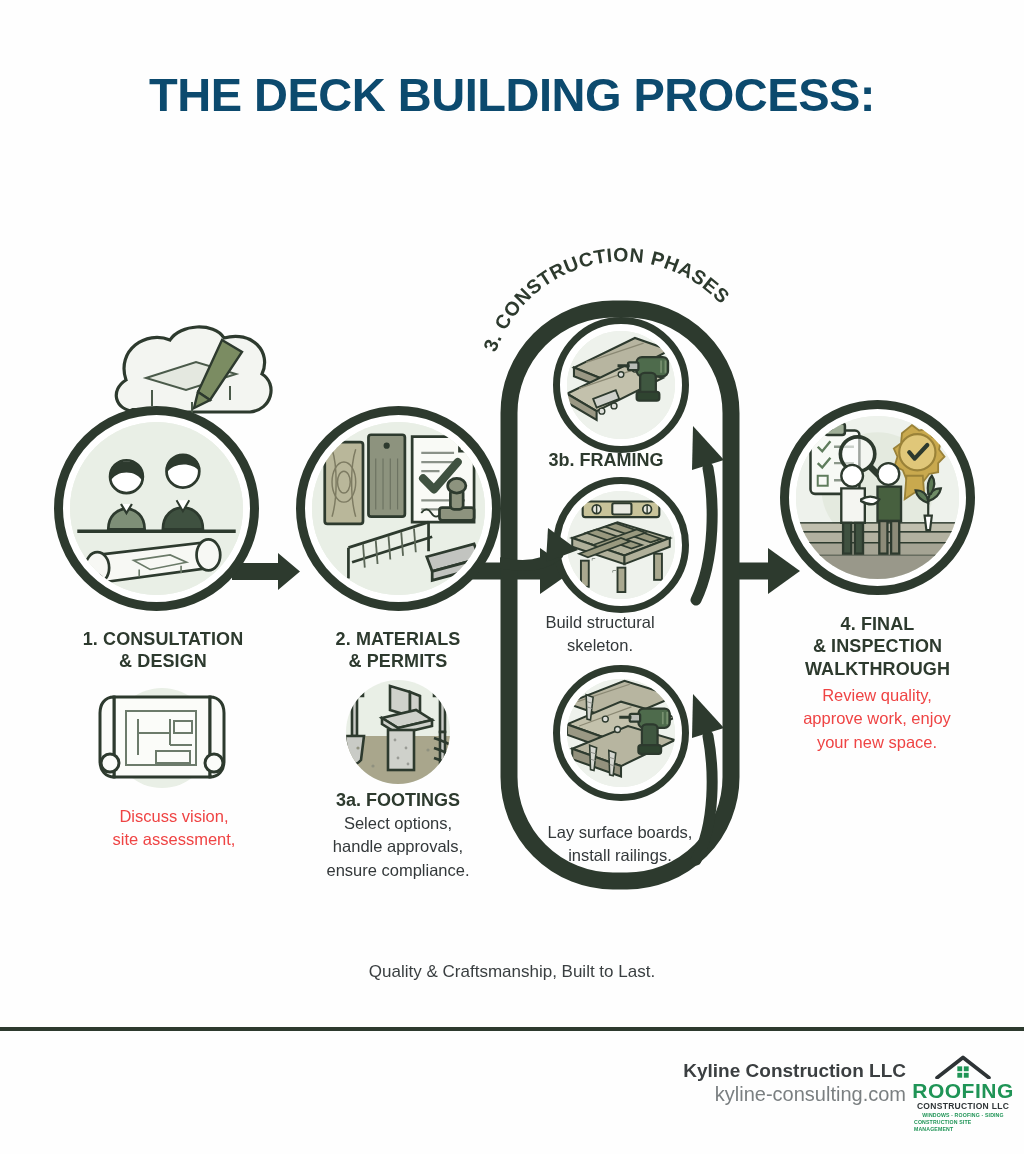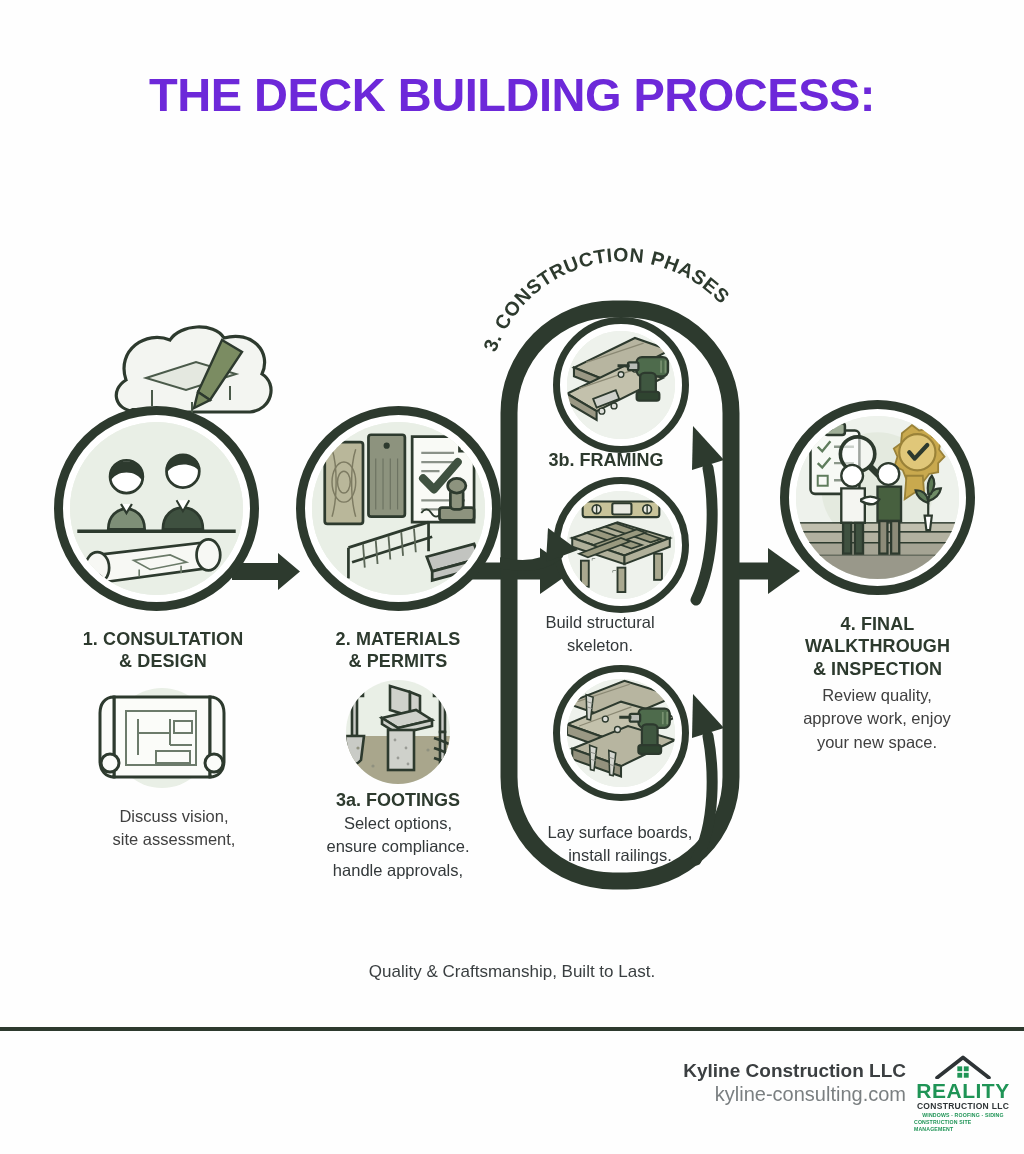--- a/index.html
+++ b/index.html
@@ -8,38 +8,38 @@
     background: #fefefe;
     font-family: "Liberation Sans", sans-serif;
     overflow: hidden;
   }
   #stage { position: relative; width: 1024px; height: 1154px; background: #fefefe; }
 
   
   .title-wrap { position: absolute; left: 0; top: 68px; width: 1024px; text-align: center; }
   .title-line1 {
     font-size: 47px; font-weight: 700; letter-spacing: -0.5px;
-    color: #6d28d9; line-height: 1.16;
+    color: #0c4a6e; line-height: 1.16;
   }
   .title-line2 {
     font-size: 43px; font-weight: 400; letter-spacing: 0.2px;
     color: #2d3a2e; line-height: 1.25; margin-top: 4px;
   }
 
   
   .medallion { position: absolute; border-radius: 50%; background: #ffffff;
                border: 9px solid #2d3a2e; overflow: hidden; }
   .medallion .inner { position: absolute; inset: 7px; border-radius: 50%;
                       background: #e9efe6; overflow: hidden; }
   .med-sm { border-width: 7px; }
 
   
   .step-head { position: absolute; text-align: center; font-weight: 700;
                color: #2d3a2e; font-size: 18px; line-height: 1.24; letter-spacing: .1px; }
-  .step-body { position: absolute; text-align: center; color: #404040;
+  .step-body { position: absolute; text-align: center; color: #ef4444;
                font-size: 16.5px; line-height: 1.42; }
   .sub-head { position: absolute; text-align: center; font-weight: 700;
               color: #2d3a2e; font-size: 18px; line-height: 1.25; }
   .sub-body { position: absolute; text-align: center; color: #33383a;
               font-size: 16.5px; line-height: 1.42; }
 
   
   .tagline { position: absolute; left: 0; top: 962px; width: 1024px;
              text-align: center; font-size: 17px; color: #3a3f41; }
   .divider { position: absolute; left: 0; top: 1027px; width: 1024px; height: 4px;
@@ -295,22 +295,22 @@
         <circle cx="100" cy="72" r="1.6"></circle>
           <circle cx="125" cy="92" r="1.6"></circle>
         </g>
     </g>
   </svg>
 
   <div class="sub-head" style="left:288px; top:789px; width:220px;">3a. FOOTINGS</div>
 
   <div class="sub-body" style="left:285px; top:812px; width:226px;">
     <div>Select options,</div>
+    <div>handle approvals,</div>
     <div>ensure compliance.</div>
-    <div>handle approvals,</div>
   </div>
 
   <svg class="abs" style="left:500px; top:300px; width:240px; height:590px;">
     <rect x="9" y="9" width="222" height="572" rx="104" ry="104" fill="none" stroke="#2d3a2e" stroke-width="17"></rect>
   </svg>
 
   <svg class="abs" style="left:470px; top:238px; width:300px; height:140px;">
     <defs>
       <path id="arcpath" d="M22,128 A134,134 0 0 1 278,110" fill="none"></path>
     </defs>
@@ -540,22 +540,22 @@
           <path d="M146,96 q-12,-4 -14,-14 q12,0 14,12 Z" fill="#5d7a56"></path>
           <path d="M146,94 q12,-4 14,-14 q-12,0 -14,12 Z" fill="#6f8c66"></path>
           <path d="M146,86 q-2,-14 4,-20 q6,8 -1,20 Z" fill="#5d7a56"></path>
         </g>
       </svg>
     </div>
   </div>
 
   <div class="step-head" style="left:770px; top:613px; width:215px;">
     <div>4. FINAL</div>
+    <div>&amp; INSPECTION</div>
     <div>WALKTHROUGH</div>
-    <div>&amp; INSPECTION</div>
   </div>
 
   <div class="step-body" style="left:766px; top:684px; width:222px;">
     <div>Review quality,</div>
     <div>approve work, enjoy</div>
     <div>your new space.</div>
   </div>
 
   <div class="tagline">Quality &amp; Craftsmanship, Built to Last.</div>
   <div class="divider"></div>
@@ -568,19 +568,19 @@
   <div class="logo">
     <svg style="width:72px; height:30px;" viewBox="0 0 72 30">
       <path d="M4,28 L36,3 L68,28" fill="none" stroke="#2e3436" stroke-width="4.6" stroke-linejoin="round" stroke-linecap="round"></path>
       <g fill="#1f9456">
         <rect x="29" y="14" width="6" height="6"></rect>
           <rect x="37" y="14" width="6" height="6"></rect>
         <rect x="29" y="22" width="6" height="6"></rect>
           <rect x="37" y="22" width="6" height="6"></rect>
       </g>
     </svg>
-    <div class="logo-kyline">REALITY</div>
+    <div class="logo-kyline">ROOFING</div>
     <div class="logo-cons">CONSTRUCTION LLC</div>
     <div class="logo-tag1">WINDOWS · ROOFING · SIDING</div>
     <div class="logo-tag2">CONSTRUCTION SITE MANAGEMENT</div>
   </div>
 
 </div>
 
 </body></html>

